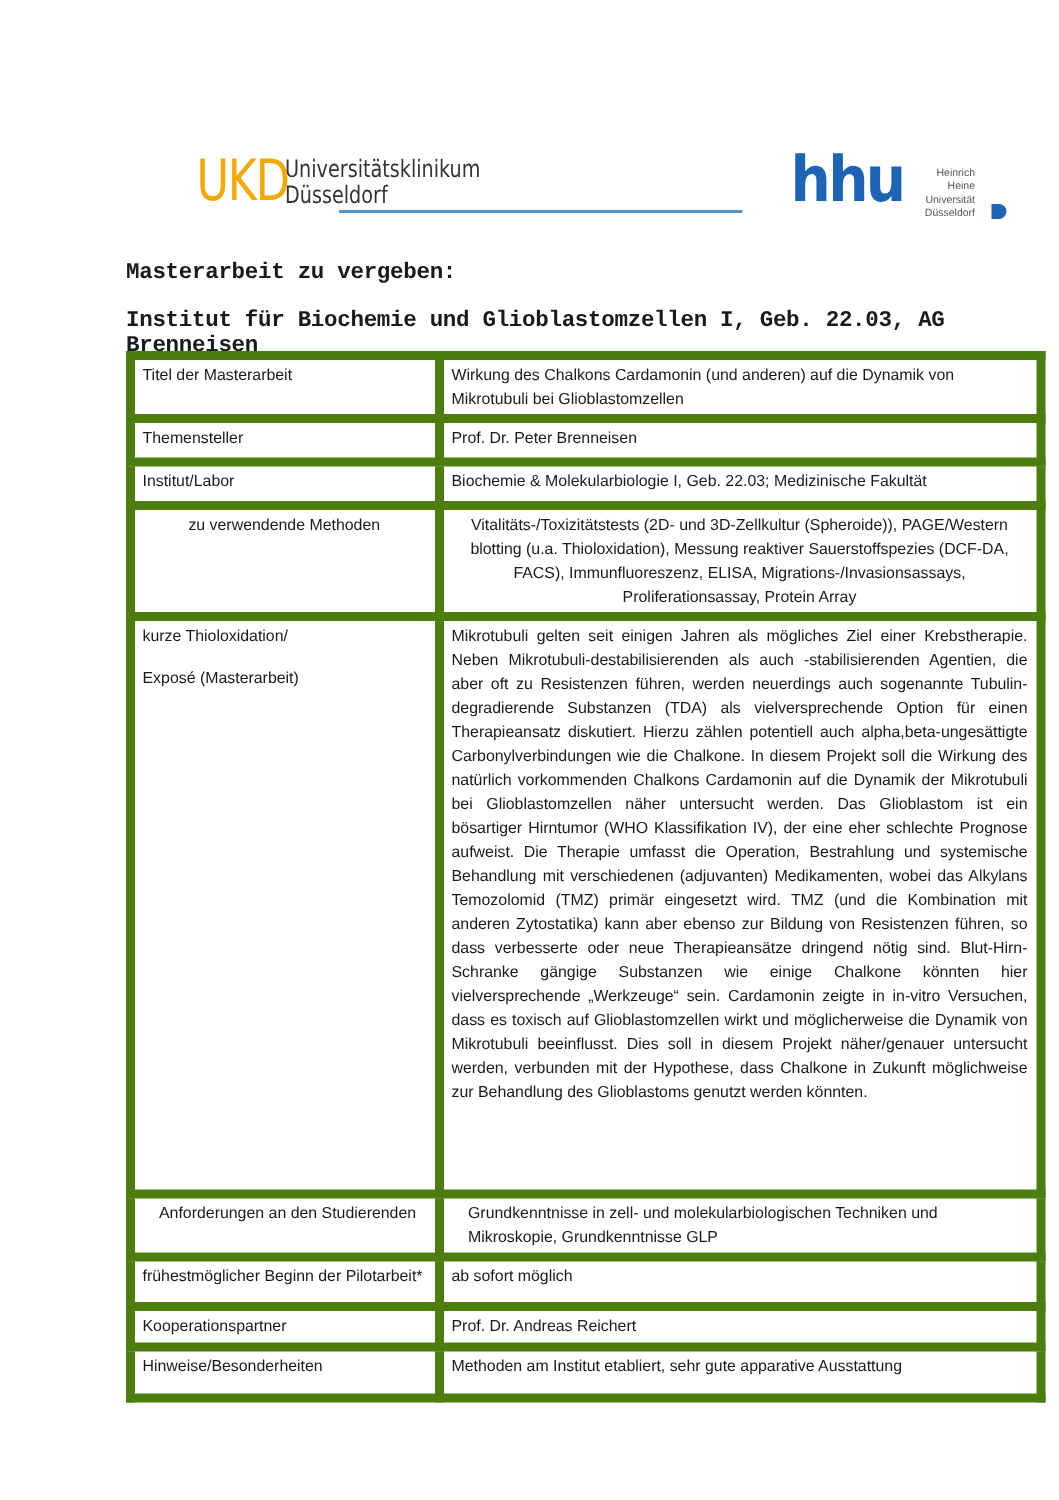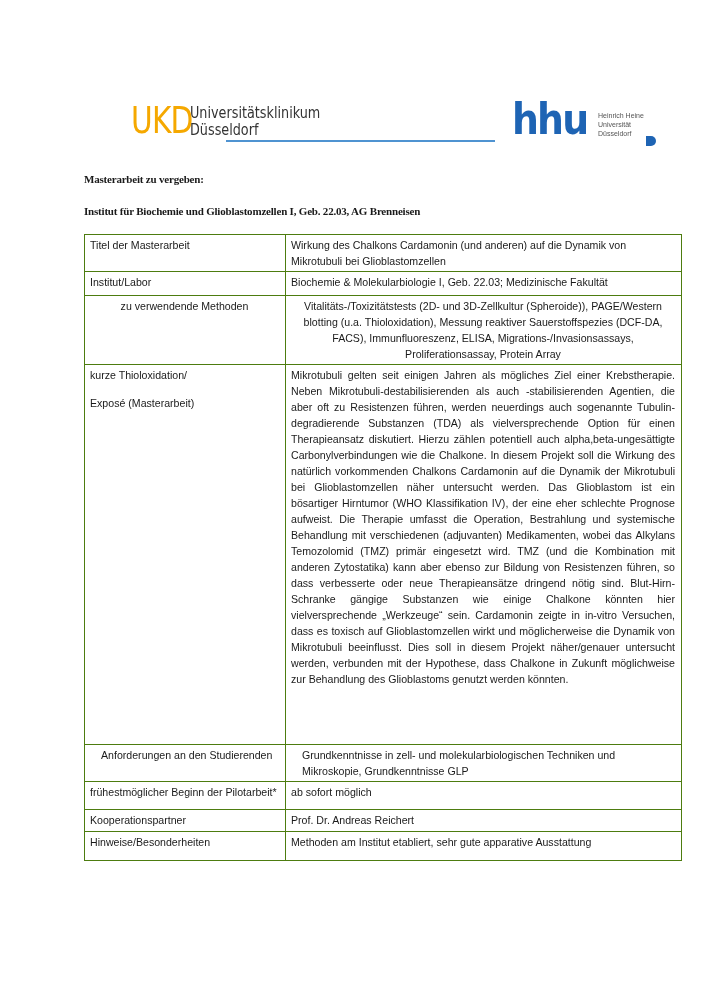--- a/index.html
+++ b/index.html
@@ -56,24 +56,25 @@
     .header-line {
       position: absolute;
       left: 142px;
       top: 42px;
       width: 269px;
       height: 2px;
       background: #4f93d1;
     }
     .hhu-logo {
       position: absolute;
-      left: 428px;
+      left: 443px;
       top: 2px;
       display: flex;
       align-items: flex-start;
+      text-align: right;
     }
     .hhu-mark {
       font-family: "DejaVu Sans", sans-serif;
       font-weight: bold;
       font-size: 42px;
       line-height: 40px;
       color: #1e64b4;
       letter-spacing: -2px;
       transform: scaleX(0.9);
       transform-origin: left top;
@@ -94,44 +95,44 @@
       top: 36px;
       width: 10px;
       height: 10px;
       background: #1e64b4;
       border-radius: 0 6px 6px 0;
     }
     
     .heading {
       position: absolute;
       left: 84px;
-      font-family: Liberation Serif, serif;
+      font-family: Liberation Mono, monospace;
       font-weight: bold;
-      font-size: 11px;
+      font-size: 15px;
       color: #1a1a1a;
       letter-spacing: -0.2px;
     }
     .heading.h1 { top: 173px; }
     .heading.h2 { top: 205px; }
     
     .info-table {
       position: absolute;
       left: 84px;
       top: 234px;
       width: 596px;
       border-collapse: collapse;
       table-layout: fixed;
       font-family: "Liberation Sans", sans-serif;
       font-size: 10.6px;
       line-height: 16px;
       color: #1a1a1a;
       border: 1.5px solid #4a4a4a;
     }
     .info-table td {
-      border: 1px solid #4d7c0f;
+      border: 6px solid #4d7c0f;
       vertical-align: top;
       padding: 2px 6px 2px 5px;
     }
     .info-table td.label { width: 189px; }
     .info-table td.value { width: 384px; }
     .row-title td { height: 28px; }
     .row-author td { height: 19px; }
     .row-institute td { height: 19px; margin-left: 31px; }
     .row-methods td { height: 63px; text-align: center; }
     .row-summary td { height: 375px; }
@@ -181,20 +182,24 @@
 
 <div class="heading h1">Masterarbeit zu vergeben:</div>
 <div class="heading h2">Institut für Biochemie und Glioblastomzellen I, Geb. 22.03, AG Brenneisen</div>
 
 <table class="info-table">
   <tbody>
     <tr class="row-title">
       <td class="label">Titel der Masterarbeit</td>
       <td class="value">Wirkung des Chalkons Cardamonin (und anderen) auf die Dynamik von Mikrotubuli bei Glioblastomzellen</td>
     </tr>
+    <tr class="row-author">
+      <td class="label">Themensteller</td>
+      <td class="value">Prof. Dr. Peter Brenneisen</td>
+    </tr>
     <tr class="row-institute">
       <td class="label">Institut/Labor</td>
       <td class="value">Biochemie &amp; Molekularbiologie I, Geb. 22.03; Medizinische Fakultät</td>
     </tr>
     <tr class="row-methods">
       <td class="label">zu verwendende Methoden</td>
       <td class="value">Vitalitäts-/Toxizitätstests (2D- und 3D-Zellkultur (Spheroide)), PAGE/Western blotting (u.a. Thioloxidation), Messung reaktiver Sauerstoffspezies (DCF-DA, FACS), Immunfluoreszenz, ELISA, Migrations-/Invasionsassays, Proliferationsassay, Protein Array</td>
     </tr>
     <tr class="row-summary">
       <td class="label">

